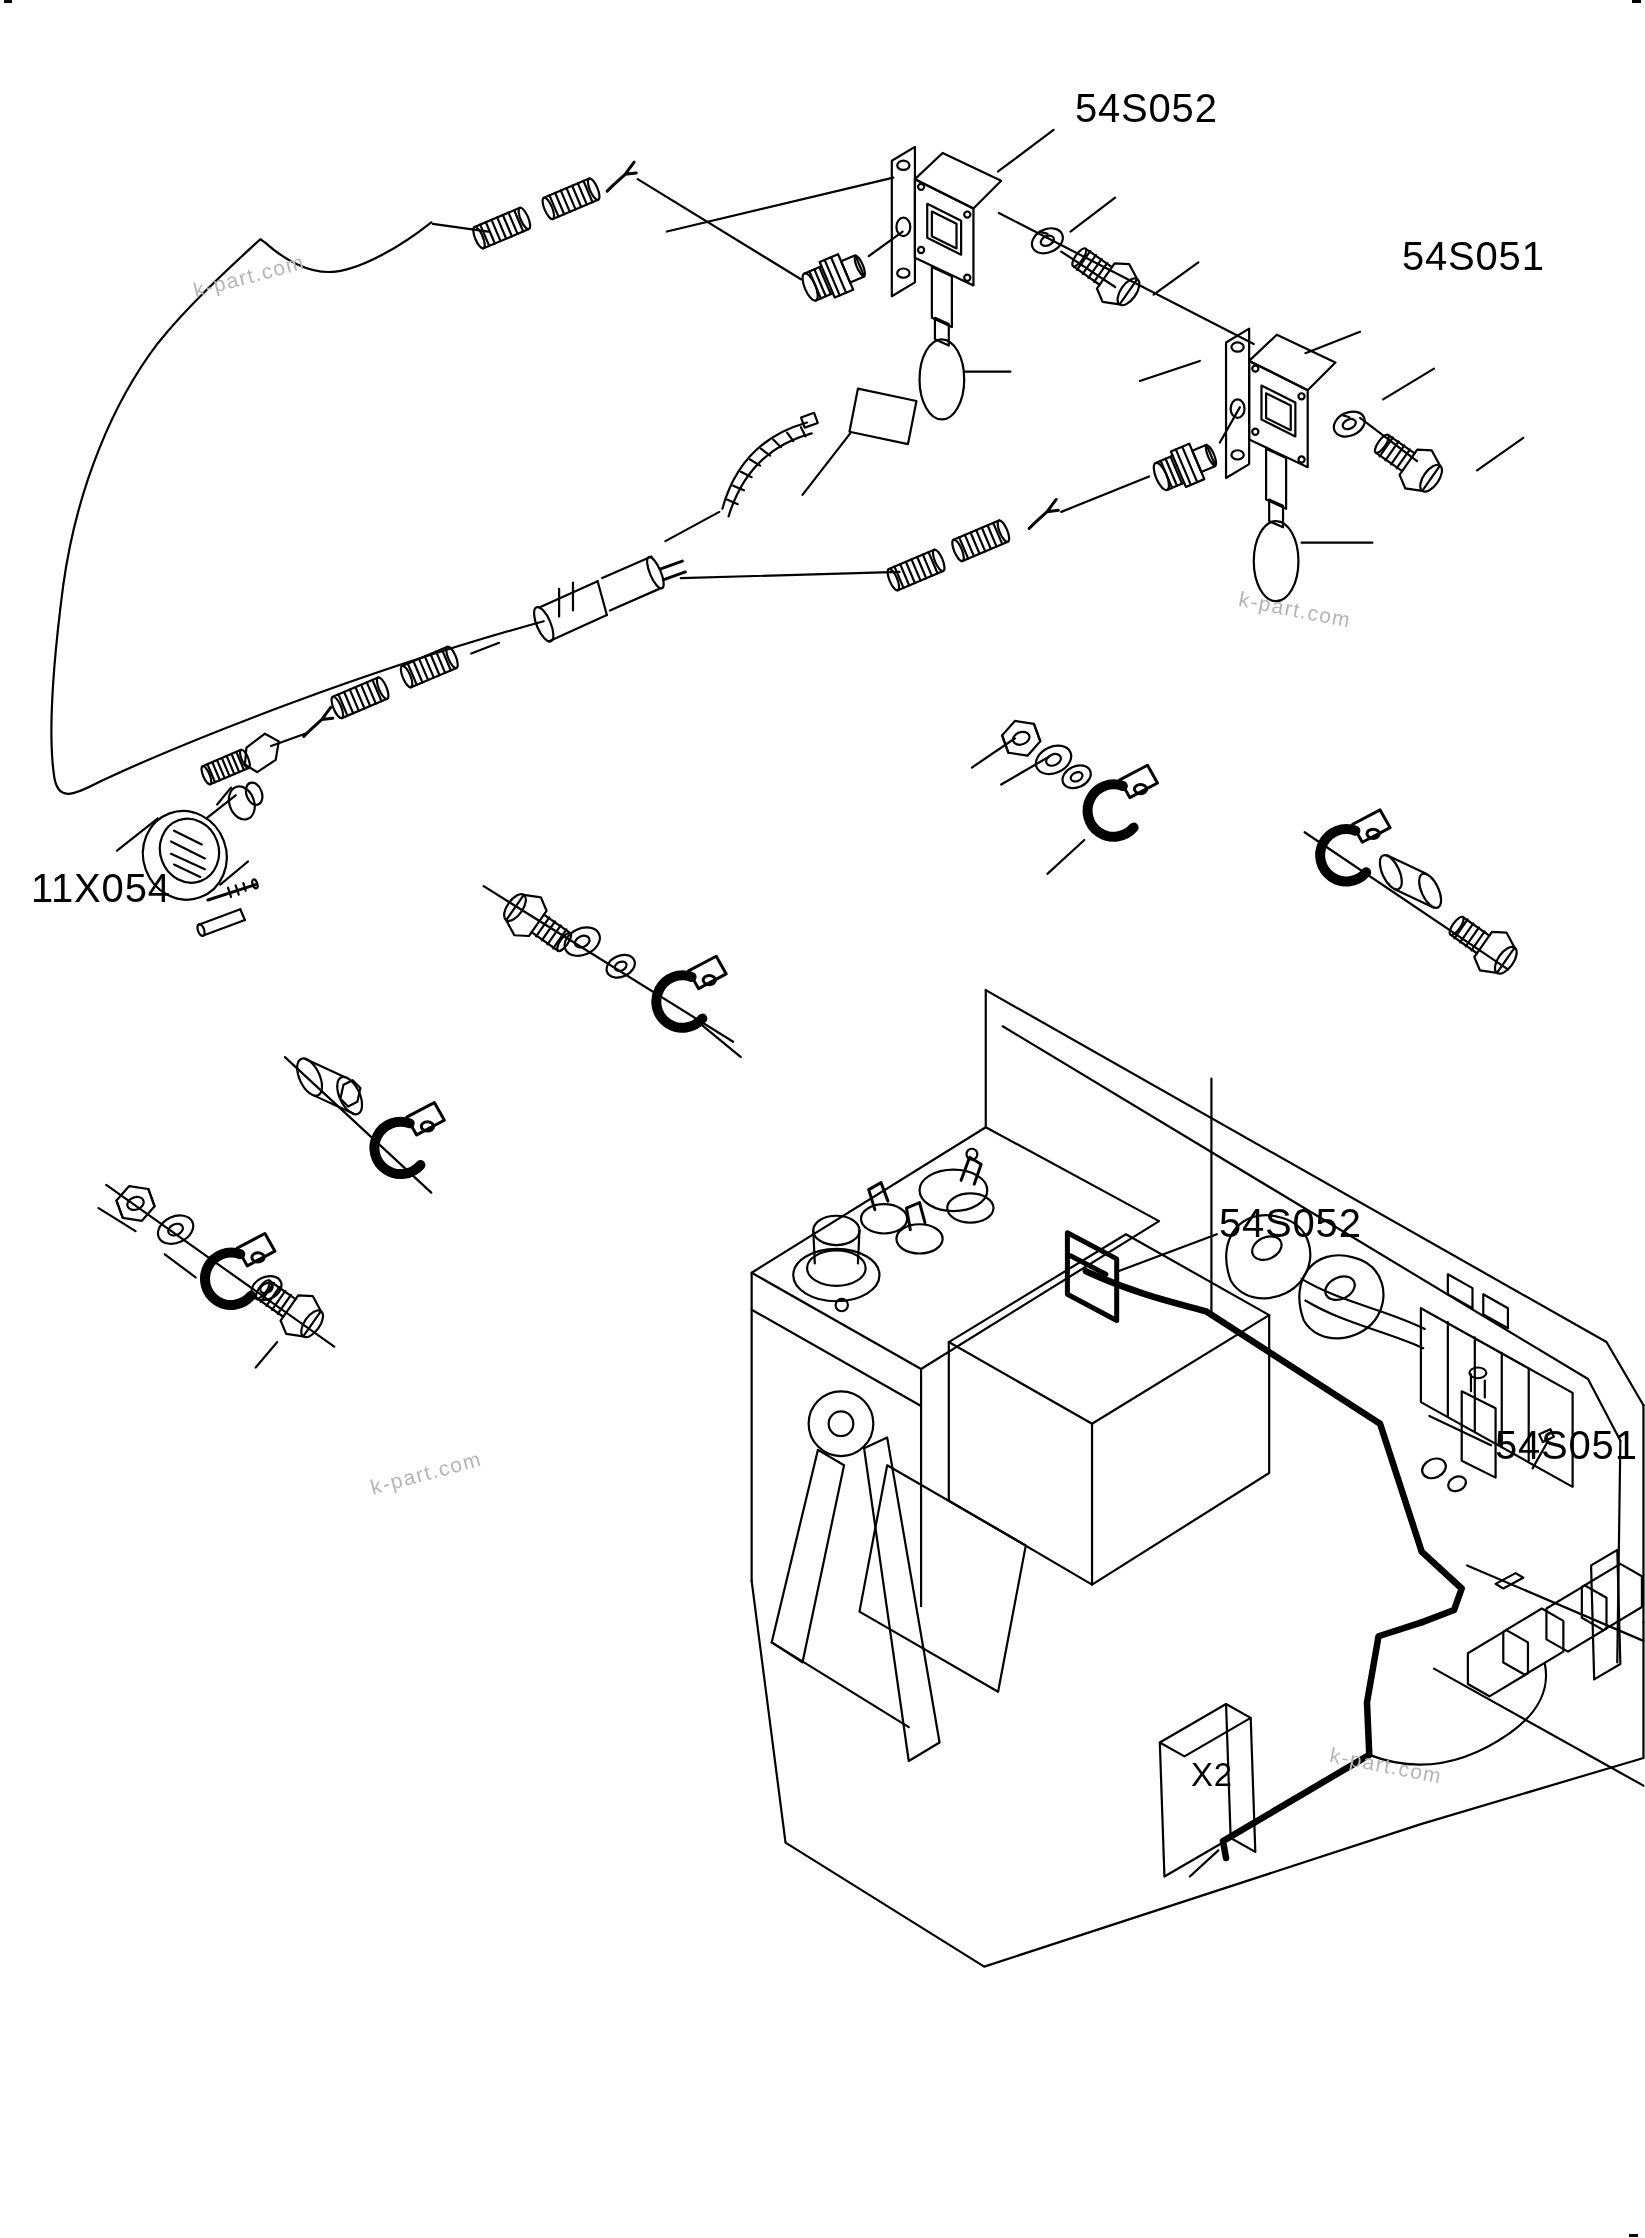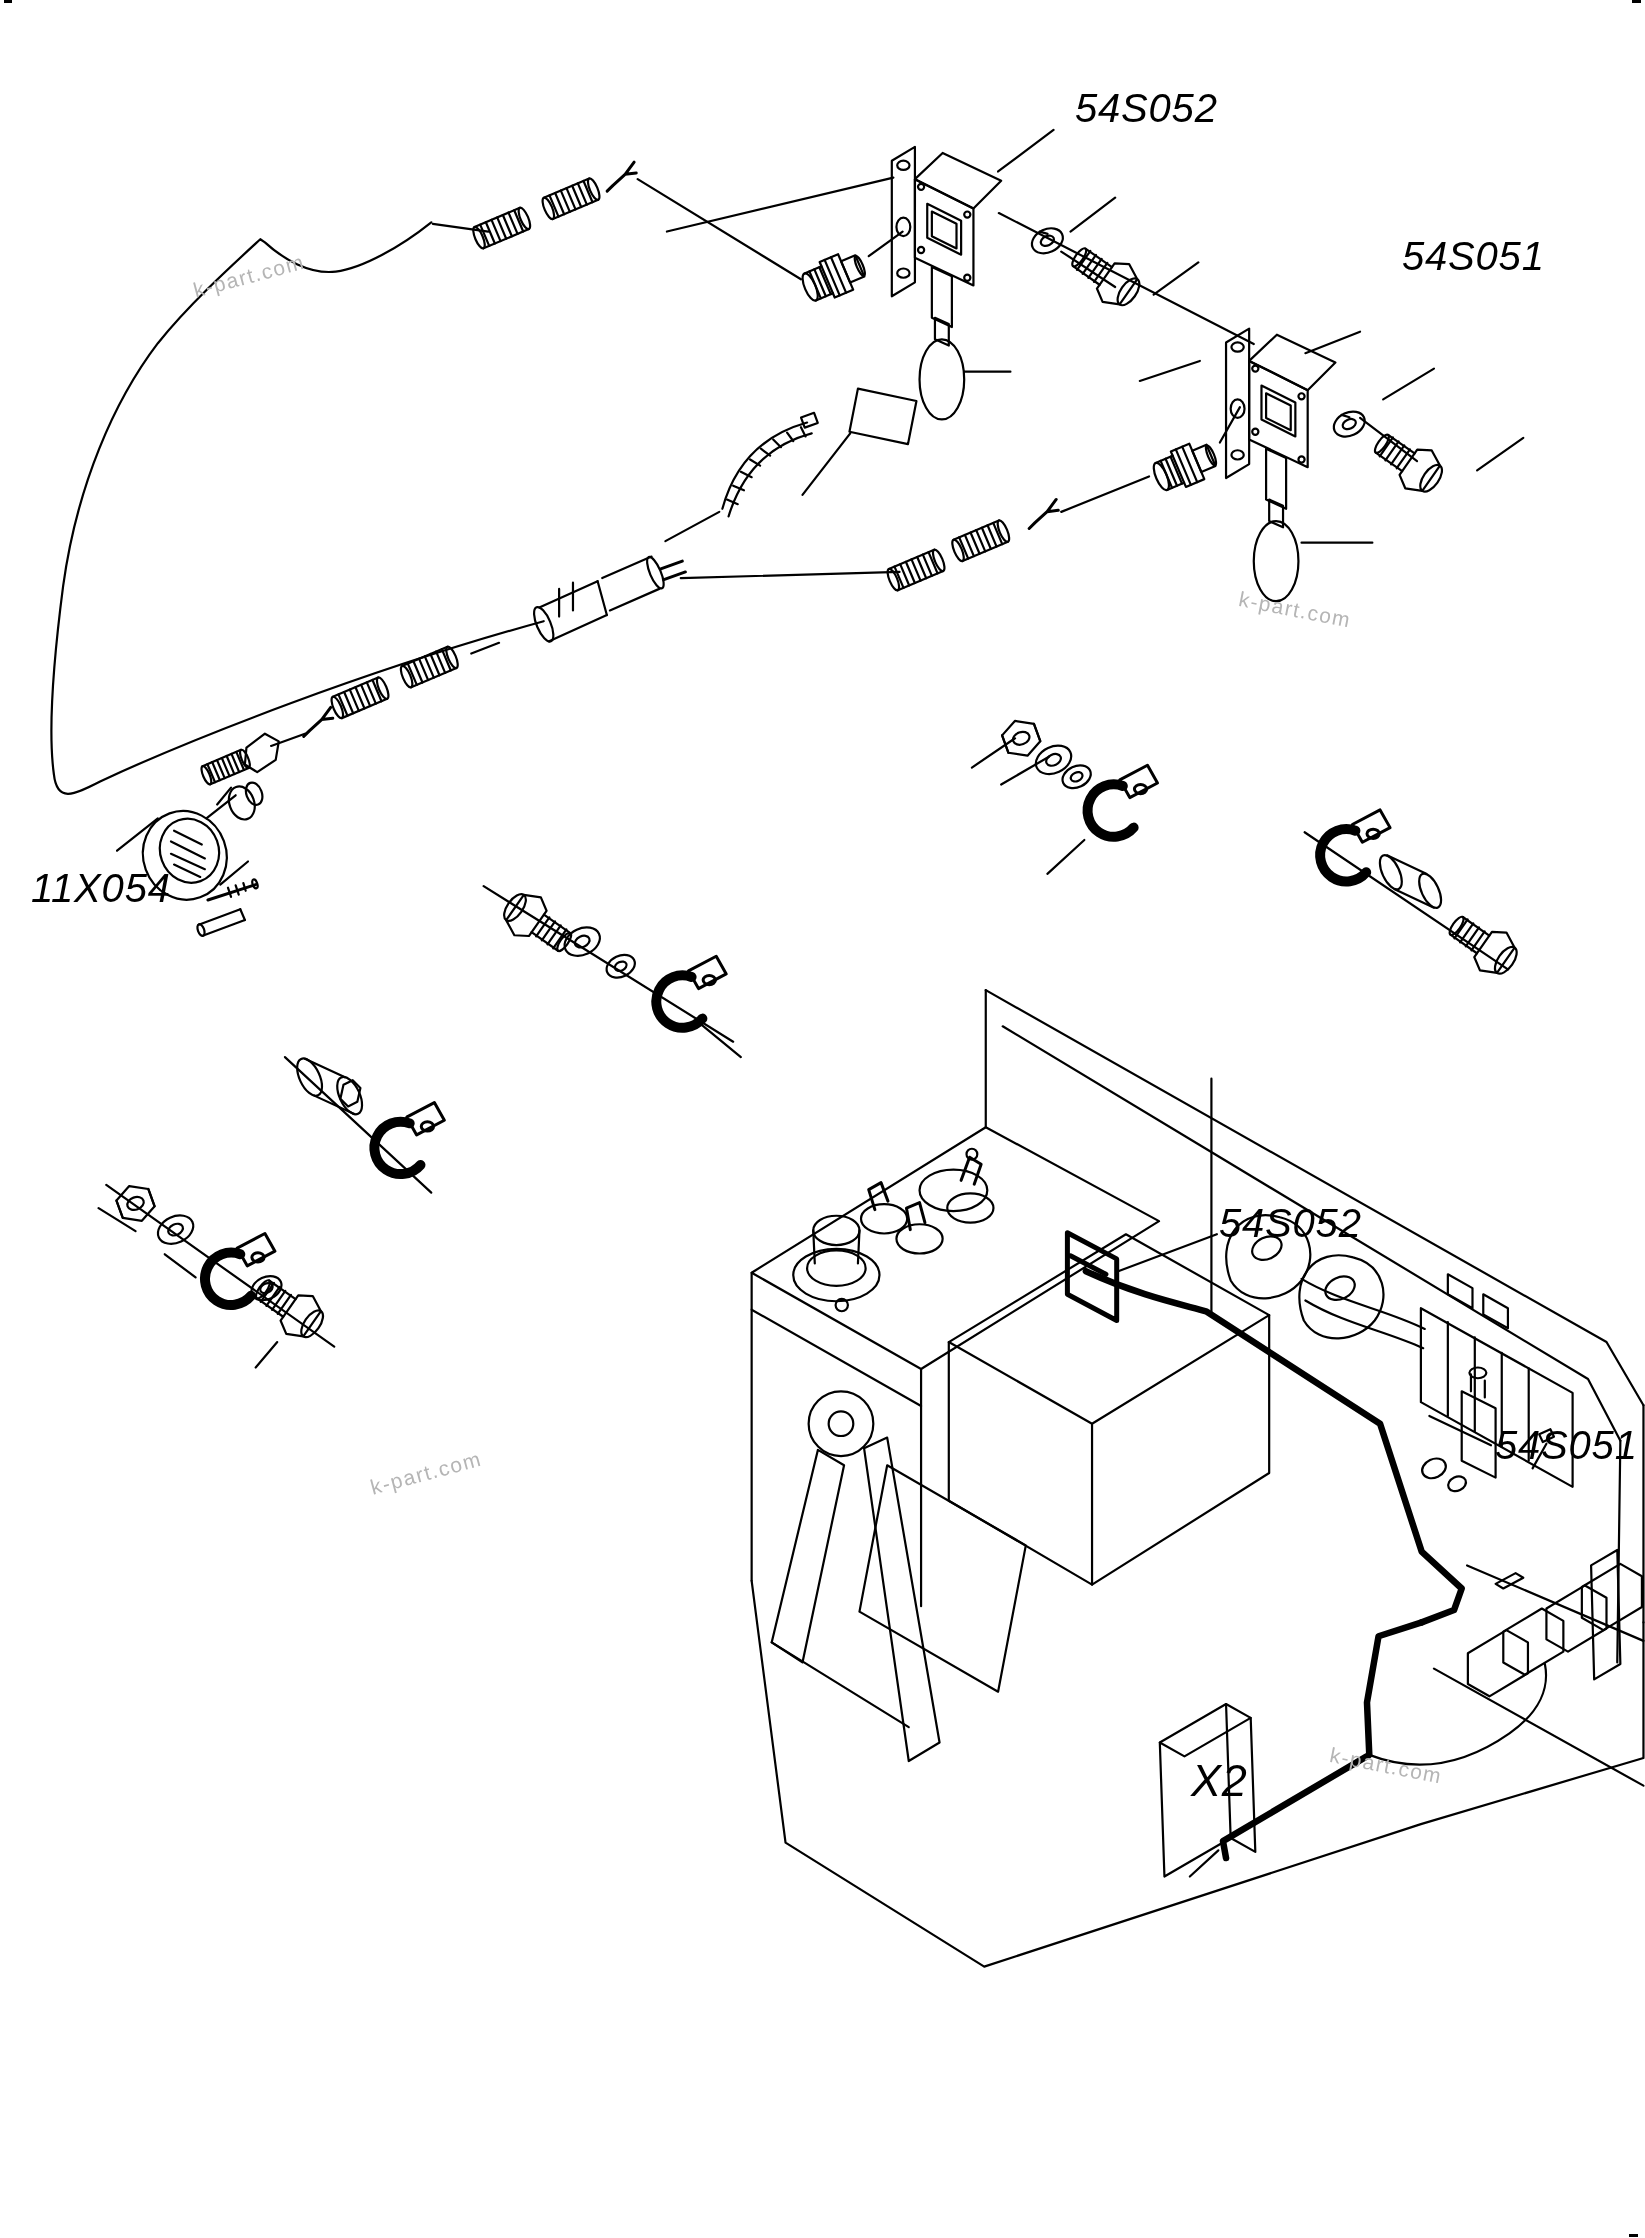--- a/index.html
+++ b/index.html
@@ -9,22 +9,22 @@
   svg{position:absolute;left:0;top:0;}
   svg *{vector-effect:non-scaling-stroke;}
   .ln path,.ln ellipse,.ln circle,.ln polygon,.ln rect,.ln line
      {fill:none;stroke:#000;stroke-width:2.2;stroke-linecap:round;stroke-linejoin:round;}
   .fw{fill:#ffffff;}
   .fb{fill:#000000;stroke:none;}
   .bold{stroke-width:6.5 !important;}
   .b5{stroke-width:5 !important;}
   .t3{stroke-width:3 !important;}
   .part-label{position:absolute;color:#000;font-size:40px;letter-spacing:0.8px;
-              white-space:nowrap;line-height:1;font-style:italic;}
-  .x2-label{font-size:45px;}
+              white-space:nowrap;line-height:1;}
+  .x2-label{font-size:33px;}
   .watermark{position:absolute;color:#b5b5b5;font-size:21px;letter-spacing:1.5px;
              white-space:nowrap;transform-origin:left center;}
   .wm-up{transform:rotate(-15deg);}
   .wm-dn{transform:rotate(11deg);}
   .trim-mark{position:absolute;background:#000;width:8.5px;height:3.1px;}
 </style>
 </head>
 <body>
 
 <div id="stage">

